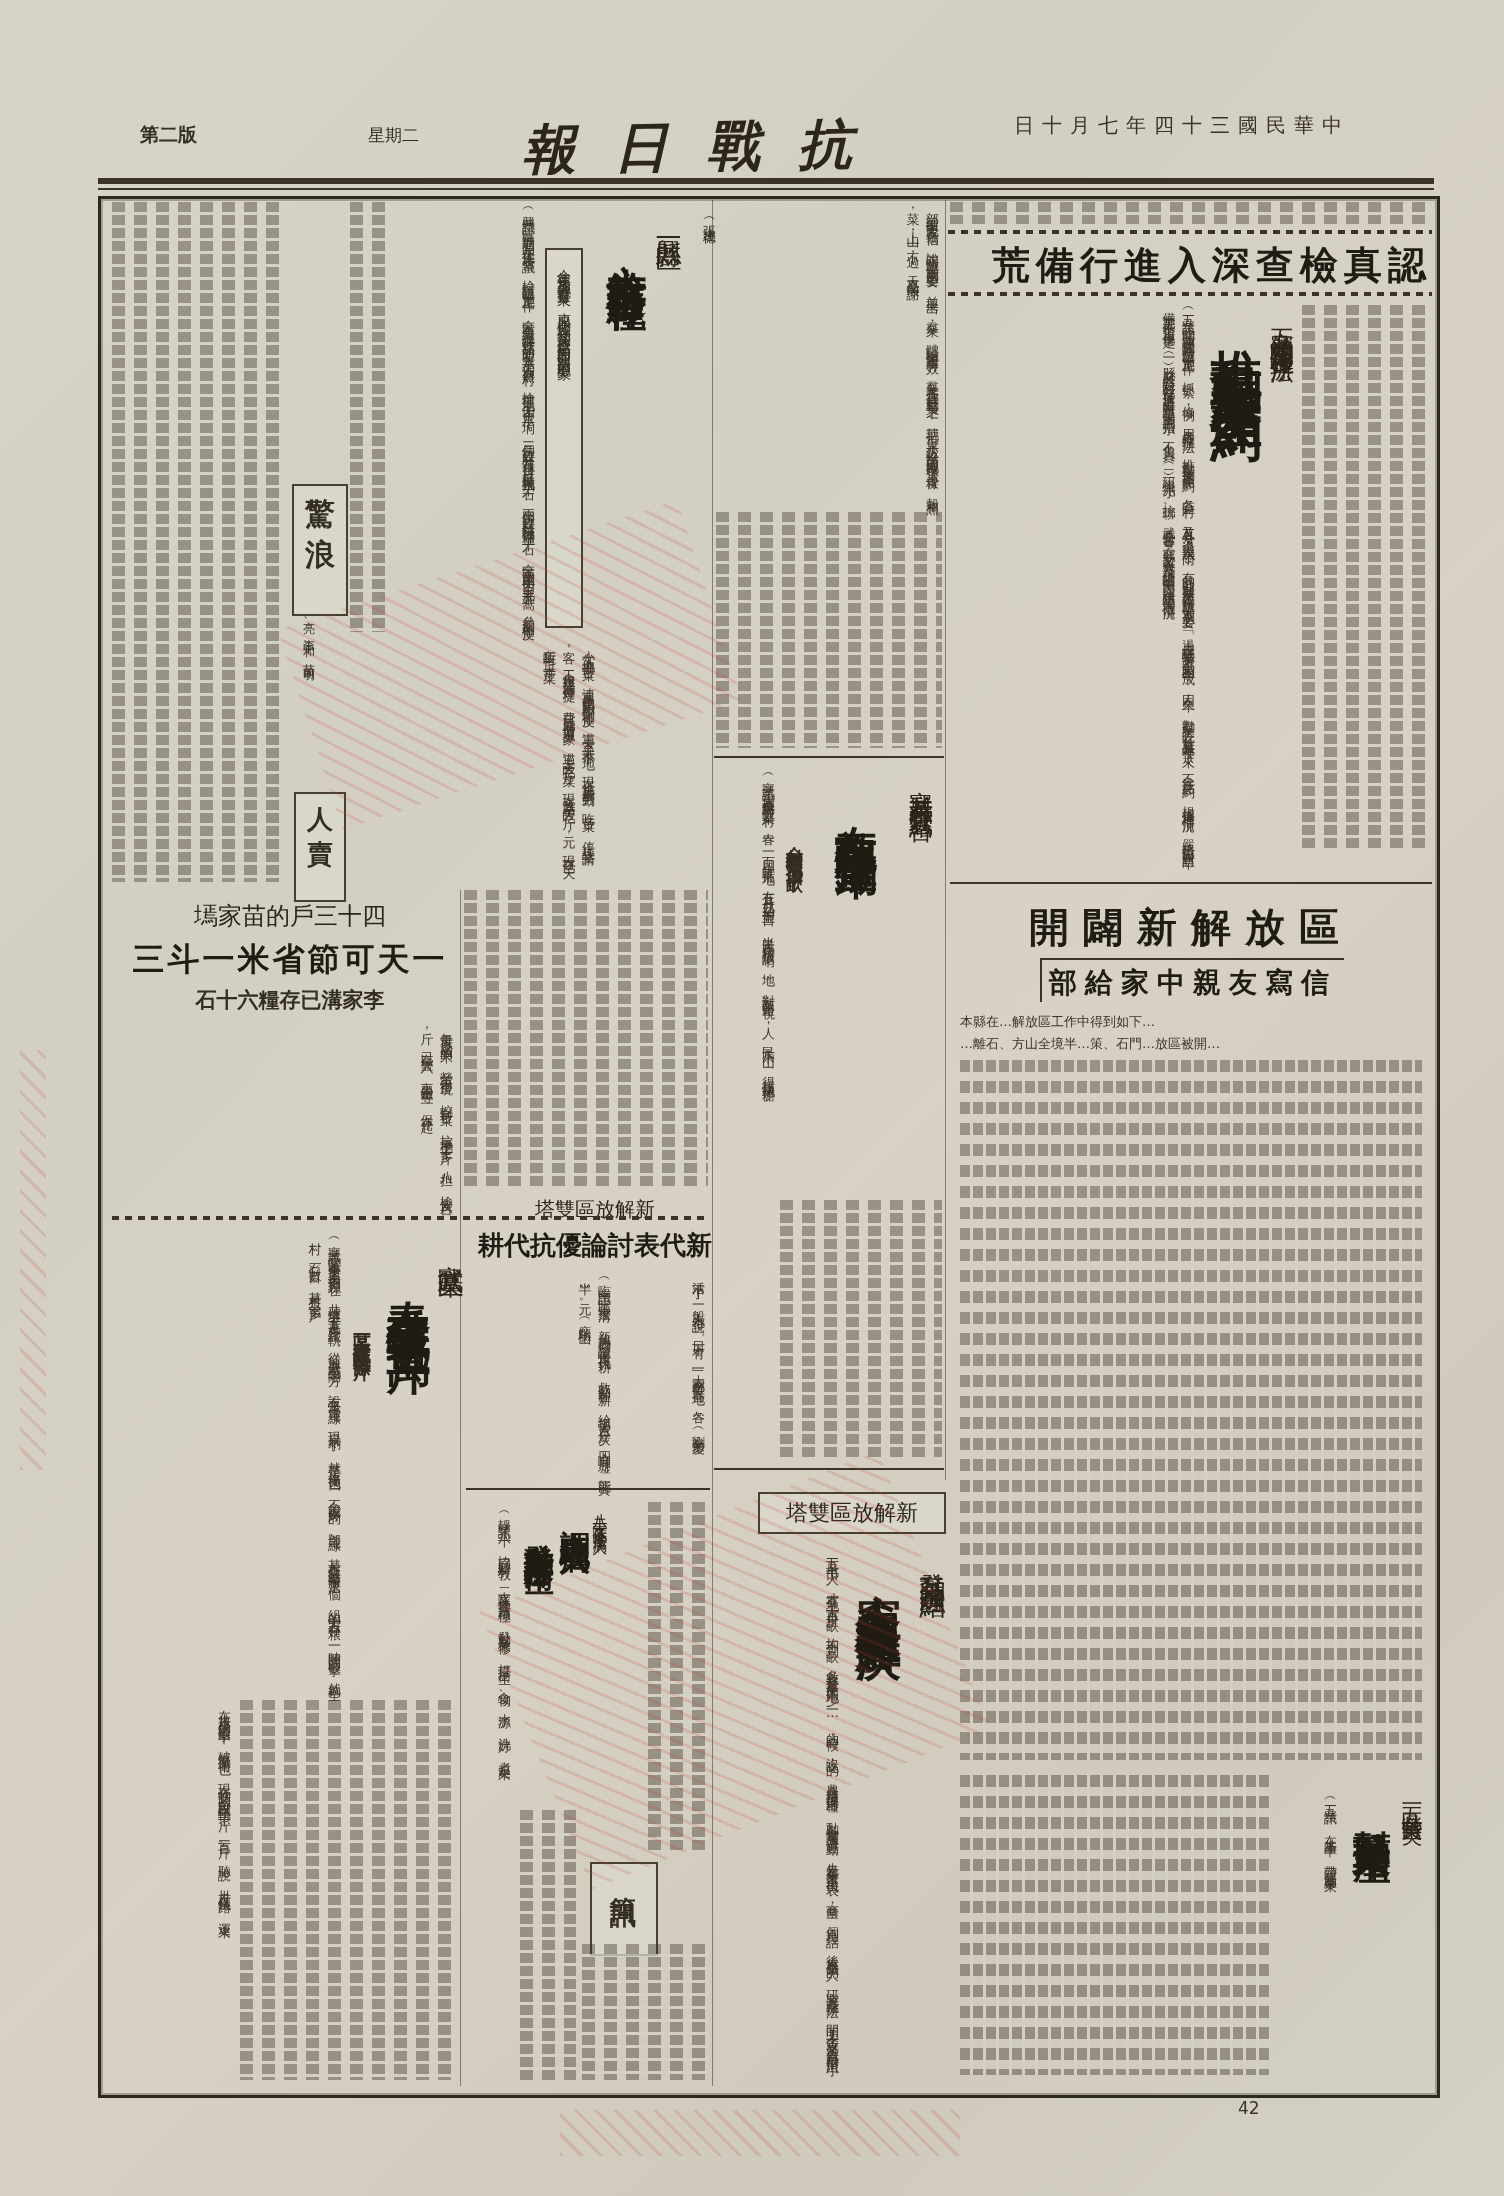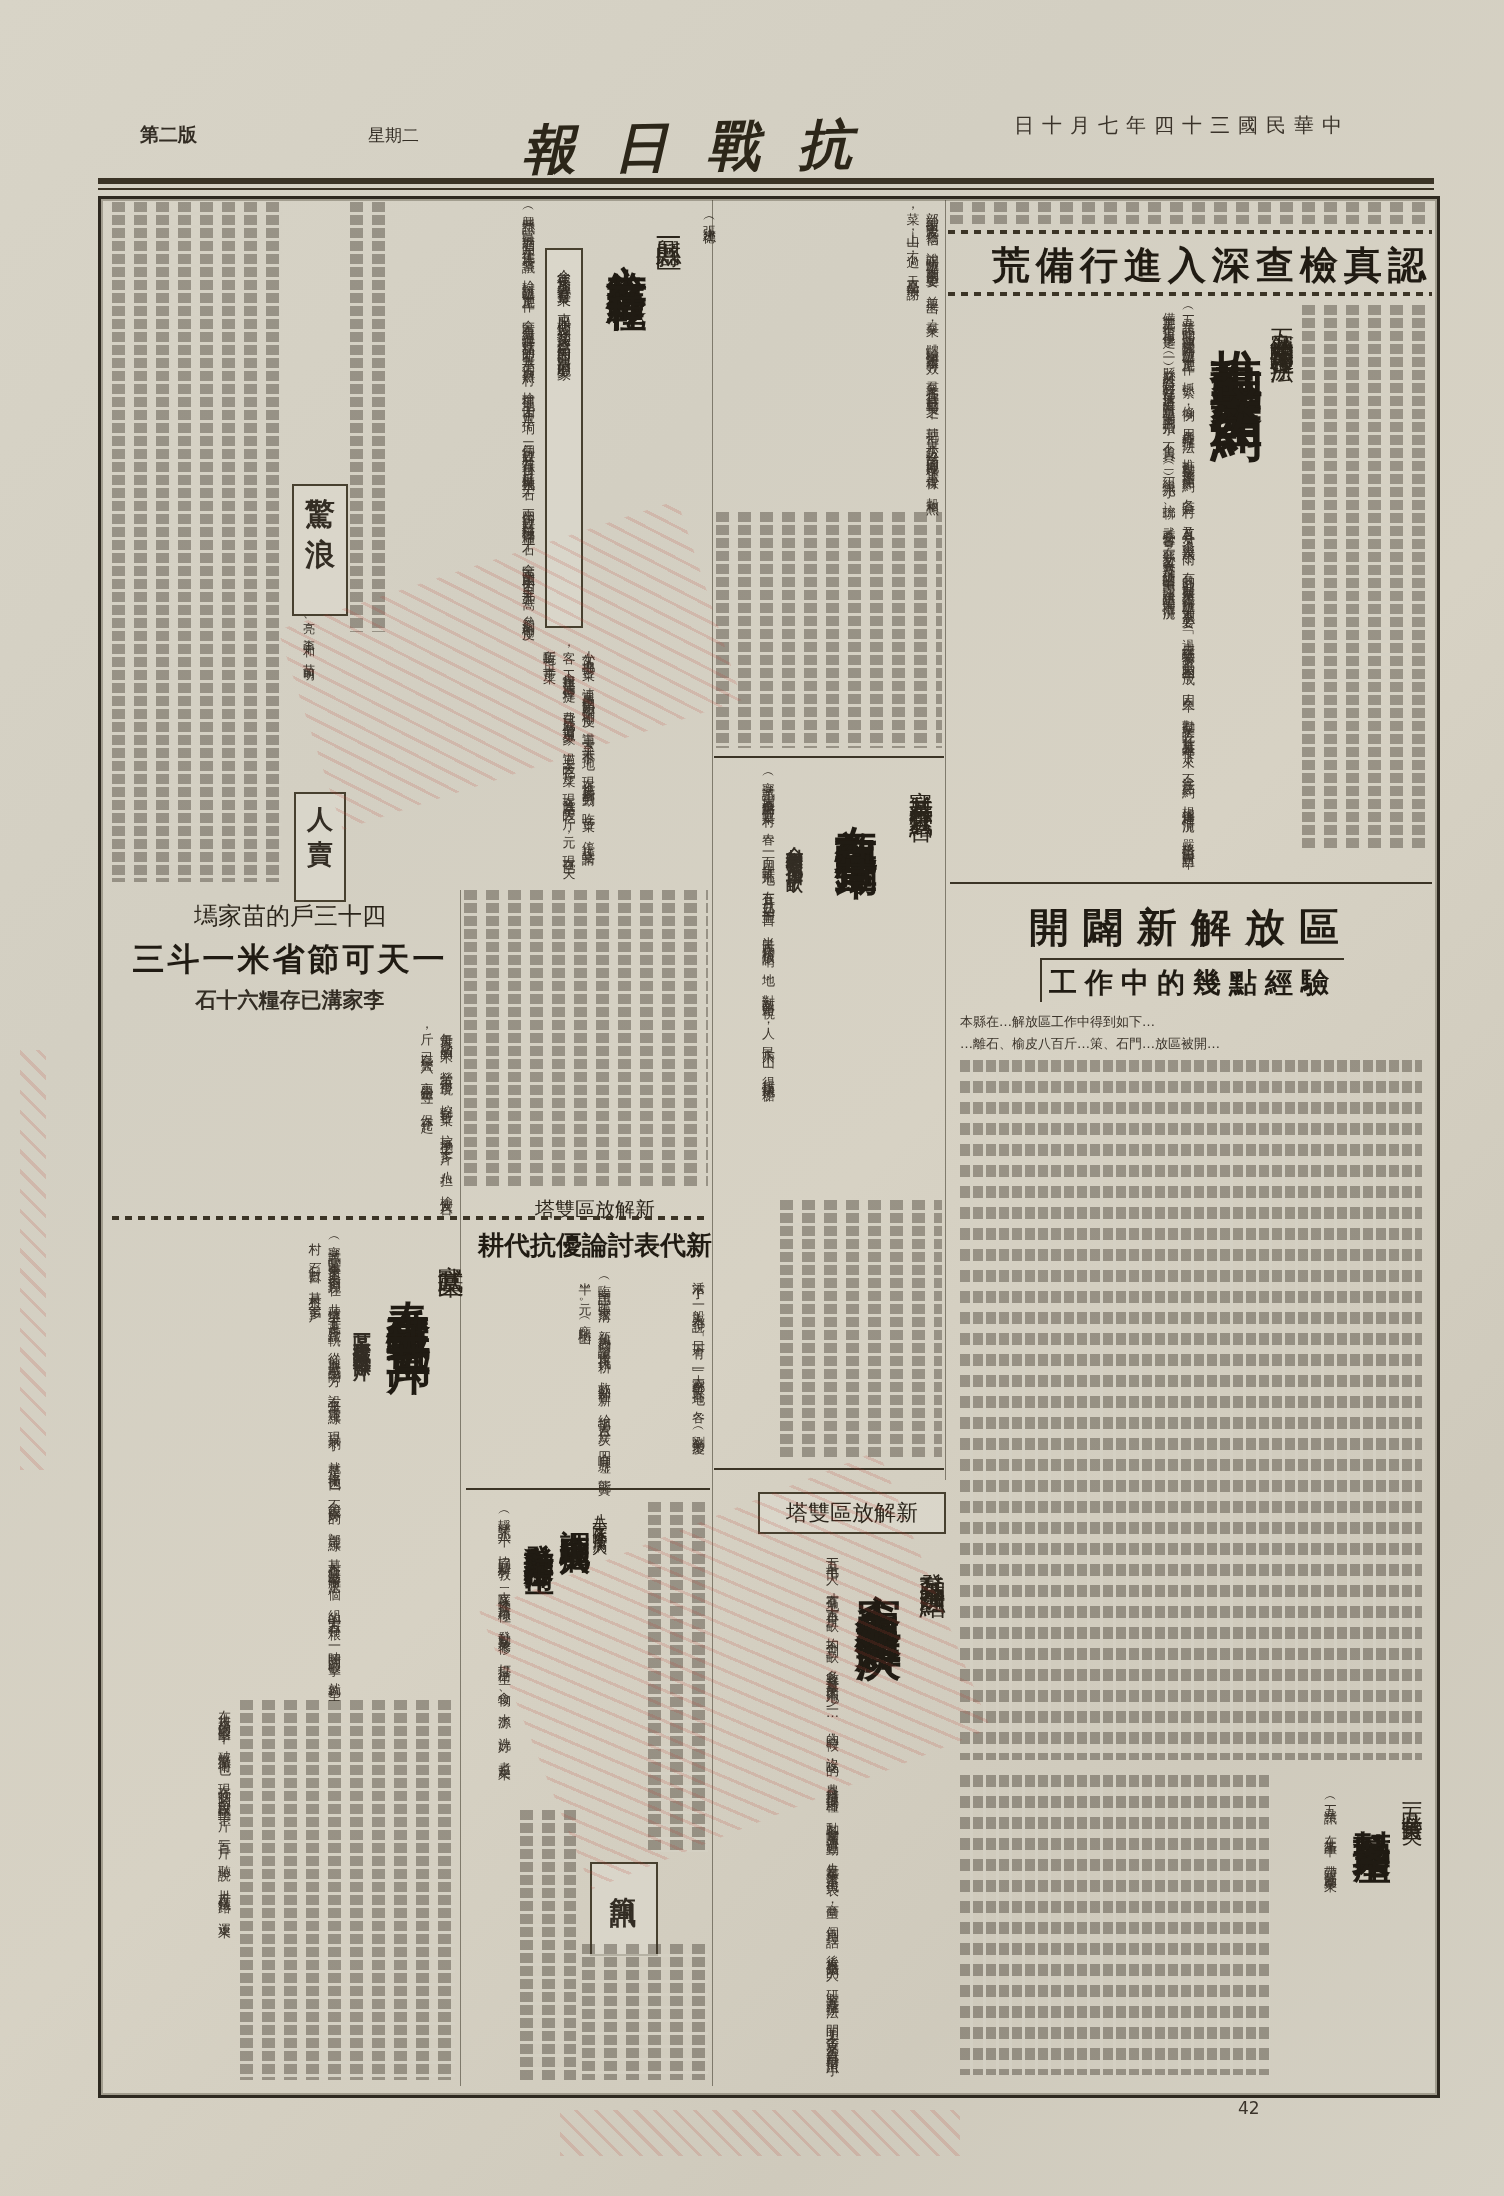--- a/index.html
+++ b/index.html
@@ -81,23 +81,23 @@
 
 <div class="abs rule-h" style="left:714px;top:756px;width:230px;height:2px;"></div>
 <div class="abs v kicker" style="left:905px;top:772px;height:400px;font-size:24px;">寧武某村實行勞武結合</div>
 <div class="abs v head-big" style="left:828px;top:792px;height:400px;font-size:42px;letter-spacing:4px;">在敵砲台下搶種鋤草</div>
 <div class="abs v" style="left:784px;top:832px;height:310px;font-size:17px;font-weight:bold;">全村增開荒地一百四十畝</div>
 <div class="abs v body-t" style="left:716px;top:768px;width:62px;height:690px;">（寧武訊）東寨據點附近某村，春…一百四十畝荒地。在五月九日和十五日…半民兵帶槍放哨、地…對敵面監視…人，民兵下山…得趕快耙耱…</div>
 <div class="abs fillv" style="left:780px;top:1200px;width:162px;height:260px;"></div>
 
 <div class="abs rule-h" style="left:950px;top:882px;width:482px;height:2px;"></div>
 <div class="abs head-big" style="left:950px;top:900px;width:482px;font-size:40px;letter-spacing:14px;text-align:center;">開闢新解放區</div>
-<div class="abs head-big" style="left:950px;top:958px;width:482px;font-size:28px;letter-spacing:8px;text-align:center;border-top:2px solid #3b3426;border-left:2px solid #3b3426;margin:0 90px;width:302px;padding-top:4px;">工作中的幾點經驗</div>
+<div class="abs head-big" style="left:950px;top:958px;width:482px;font-size:28px;letter-spacing:8px;text-align:center;border-top:2px solid #3b3426;border-left:2px solid #3b3426;margin:0 90px;width:302px;padding-top:4px;">部給家中親友寫信</div>
 <div class="abs body-t" style="left:960px;top:1012px;width:462px;font-size:13px;">本縣在…解放區工作中得到如下…</div>
-<div class="abs body-t" style="left:960px;top:1034px;width:462px;font-size:13px;">…離石、榆皮八百斤…策、石門…放區被開…</div>
+<div class="abs body-t" style="left:960px;top:1034px;width:462px;font-size:13px;">…離石、方山全境半…策、石門…放區被開…</div>
 <div class="abs fillh" style="left:960px;top:1060px;width:462px;height:700px;"></div>
 <div class="abs fillh" style="left:960px;top:1775px;width:310px;height:300px;"></div>
 
 <div class="abs rtl kicker" style="left:130px;top:900px;width:320px;font-size:24px;text-align:center;">四十三戶的苗家墕</div>
 <div class="abs rtl head-big" style="left:120px;top:938px;width:340px;font-size:32px;letter-spacing:3px;text-align:center;">一天可節省米一斗三</div>
 <div class="abs rtl" style="left:130px;top:986px;width:320px;font-size:21px;font-weight:bold;text-align:center;">李家溝已存糧六十石</div>
 <div class="abs v body-t" style="left:112px;top:1022px;width:344px;height:185px;">每天可節省的米…勞英張富現…挖對苦菜…抗屬挖了十多斤，八担…榆皮八百斤，已存盤六…高學銀等三…保存起…</div>
 
 <div class="abs rtl kicker" style="left:480px;top:1196px;width:230px;font-size:20px;text-align:center;">新解放區雙塔</div>
 <div class="abs rtl head-big" style="left:465px;top:1228px;width:260px;font-size:26px;text-align:center;">新代表討論優抗代耕</div>

